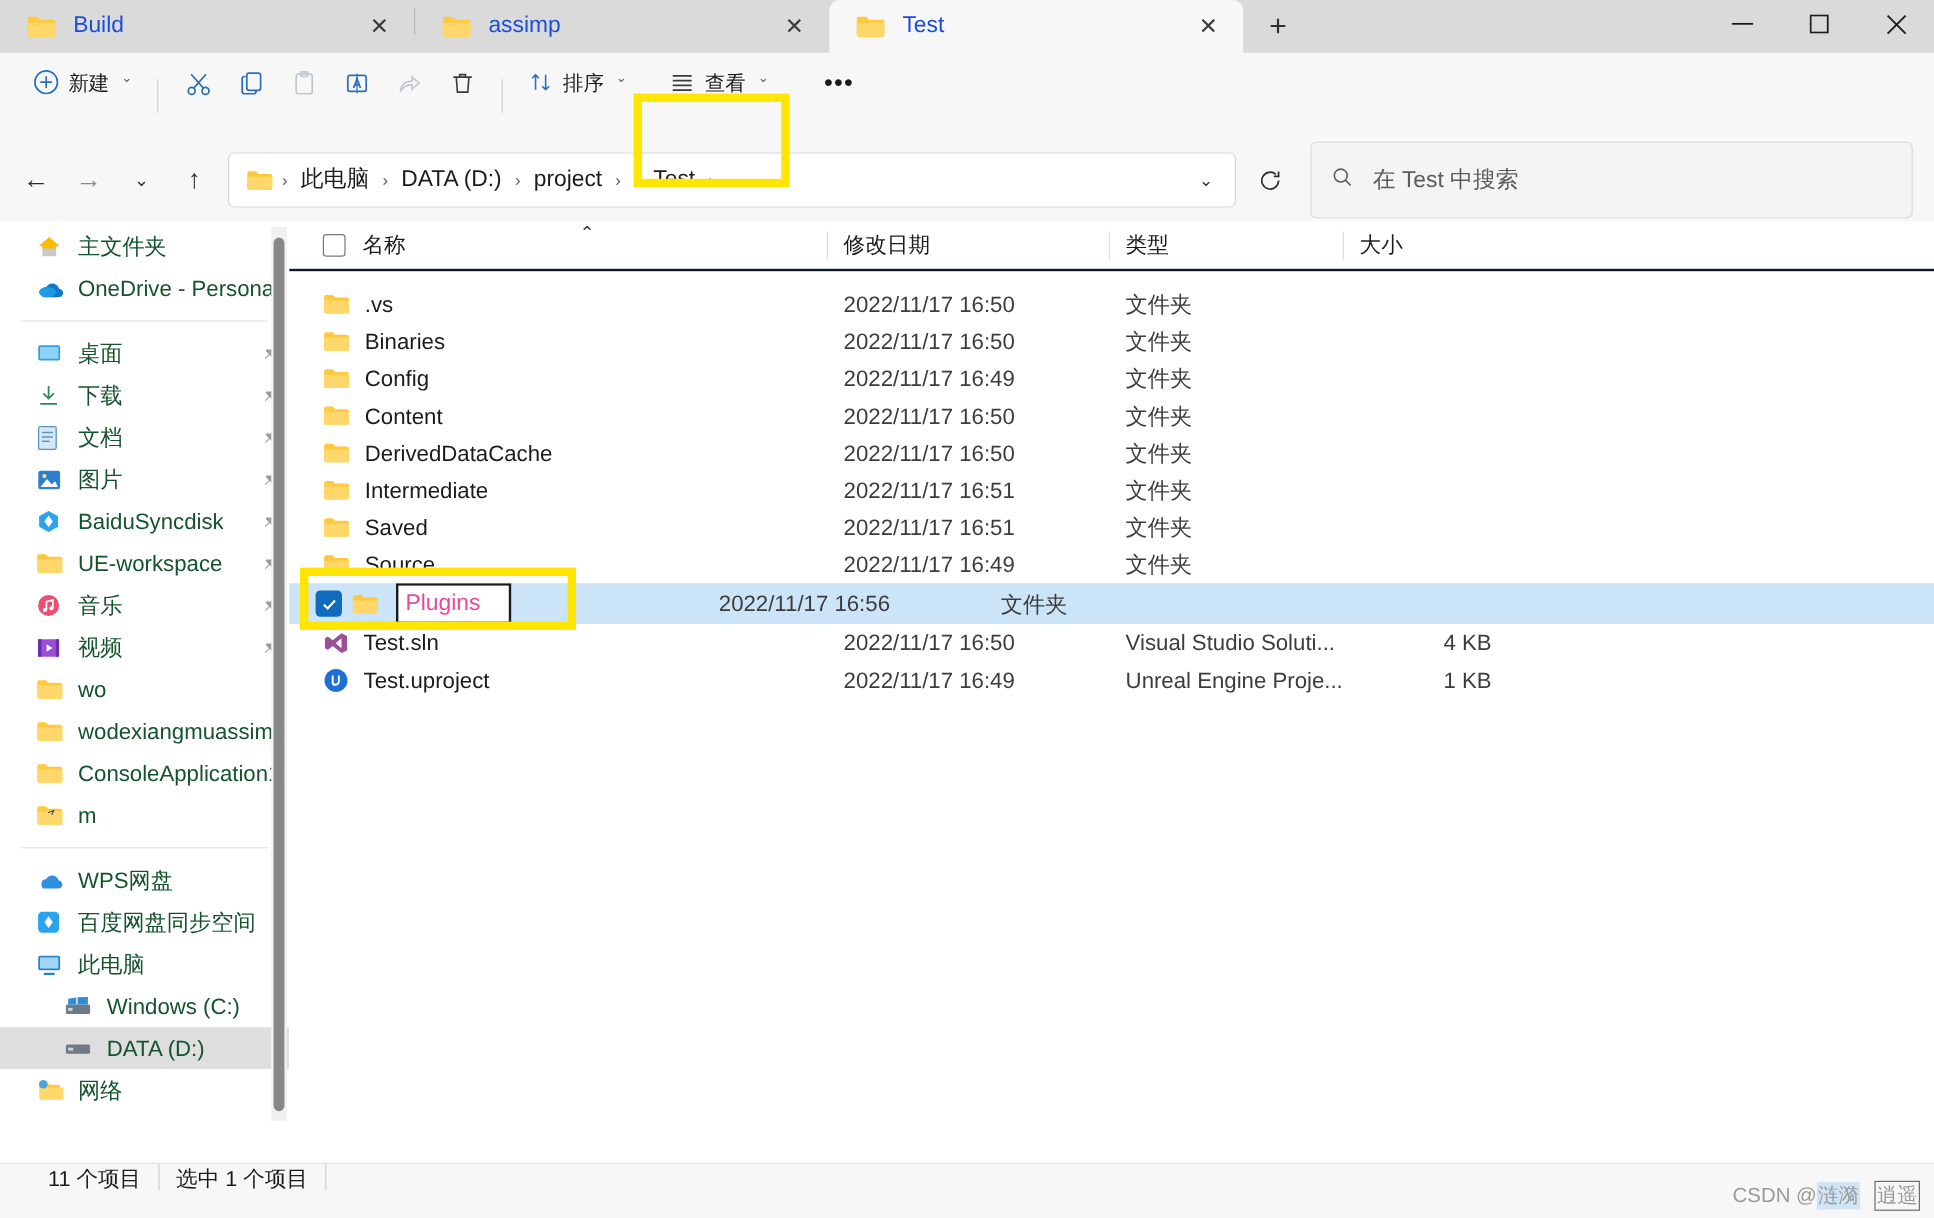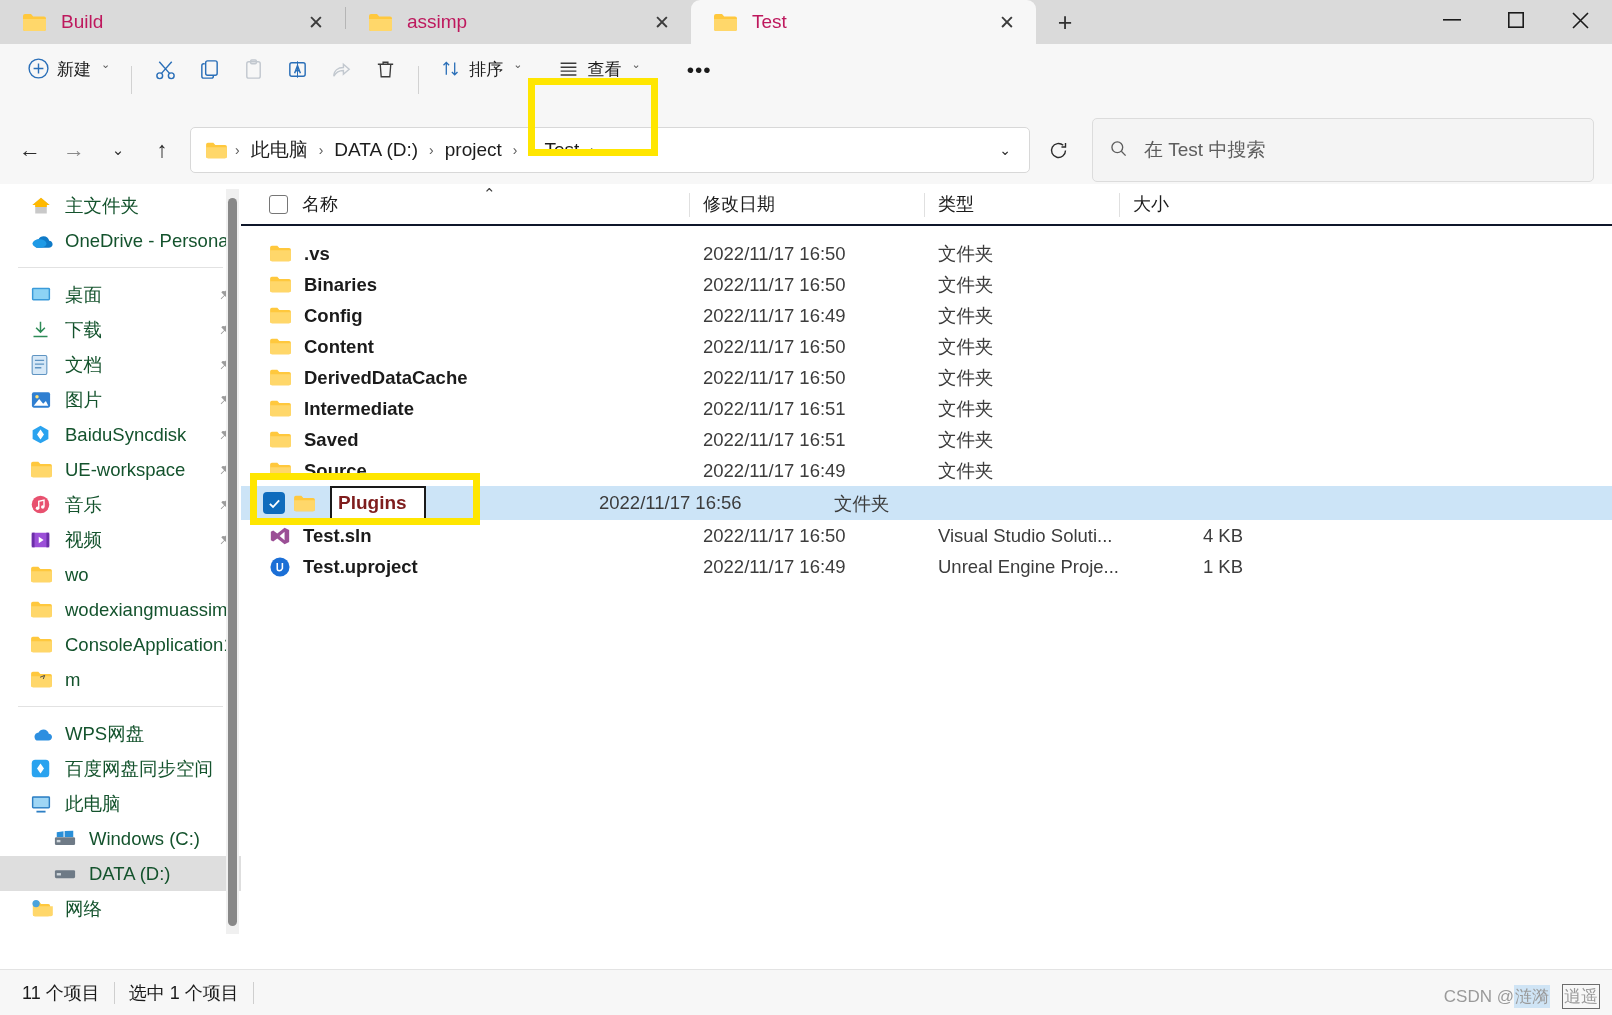--- a/index.html
+++ b/index.html
@@ -36,21 +36,21 @@
   }
   .tab.active {
     background: #f7f7f7;
     border-top-left-radius: 9px;
     border-top-right-radius: 9px;
   }
   .tab .tabicon { margin-right: 14px; flex: 0 0 auto; display:flex; }
   .tab .tablabel {
     flex: 1 1 auto;
     font-size: 19px;
-    color: #be185d;
+    color: #1d4ed8;
     white-space: nowrap;
     overflow: hidden;
   }
   .tab .tabclose {
     width: 30px; height: 30px;
     display: flex; align-items: center; justify-content: center;
     color: #3b3b3b; font-size: 19px;
     flex: 0 0 auto;
   }
   .tabsep {
@@ -237,21 +237,21 @@
     height: 31px;
     display: flex; align-items: center;
     padding-left: 14px;
     font-size: 18.5px;
     color: #1b1b1b;
     white-space: nowrap;
   }
   .row.selected { background: #cce4f7; }
   .cell-name {
     width: 435px; display: flex; align-items: center;
-    padding-left: 14px; overflow: hidden; font-weight: bold;
+    padding-left: 14px; overflow: hidden;
   }
   .cell-name .fi { margin-right: 12px; flex: 0 0 auto; display: flex; }
   .cell-date { width: 235px; padding-left: 13px; color: #3c3c3c; }
   .cell-type { width: 195px; padding-left: 13px; color: #3c3c3c; overflow: hidden; text-overflow: ellipsis; }
   .cell-size { width: 135px; padding-left: 13px; color: #3c3c3c; text-align: right; padding-right: 12px; }
 
   .rowcheck {
     width: 22px; height: 22px; border-radius: 4px;
     background: #0f6cbd;
     display: flex; align-items: center; justify-content: center;
@@ -260,39 +260,39 @@
     margin-left: -6px;
   }
   .renamebox {
     border: 2px solid #1a1a1a;
     background: #ffffff;
     height: 34px;
     min-width: 96px;
     display: flex; align-items: center;
     padding: 0 5px 0 6px;
     font-size: 19px;
-    color: #7f1d1d;
+    color: #ec4899;
     margin-left: 2px;
   }
 
   
   .ybox {
     position: absolute;
     border: 7px solid #ffe600;
     z-index: 40;
     pointer-events: none;
   }
 
   
   .statusbar {
     height: 46px;
     background: #f7f7f7;
     border-top: 1px solid #e3e3e3;
-    display: flex; align-items: center;
-    padding-left: 8px;
+    display: flex; 
+    padding-left: 26px;
     flex: 0 0 46px;
     position: relative;
     font-size: 18px;
     color: #1b1b1b;
   }
   .statusbar .st { padding: 0 14px; }
   .stdiv { width: 1px; height: 22px; background: #cfcfcf; }
   .watermark {
     position: absolute;
     right: 12px; bottom: 6px;

